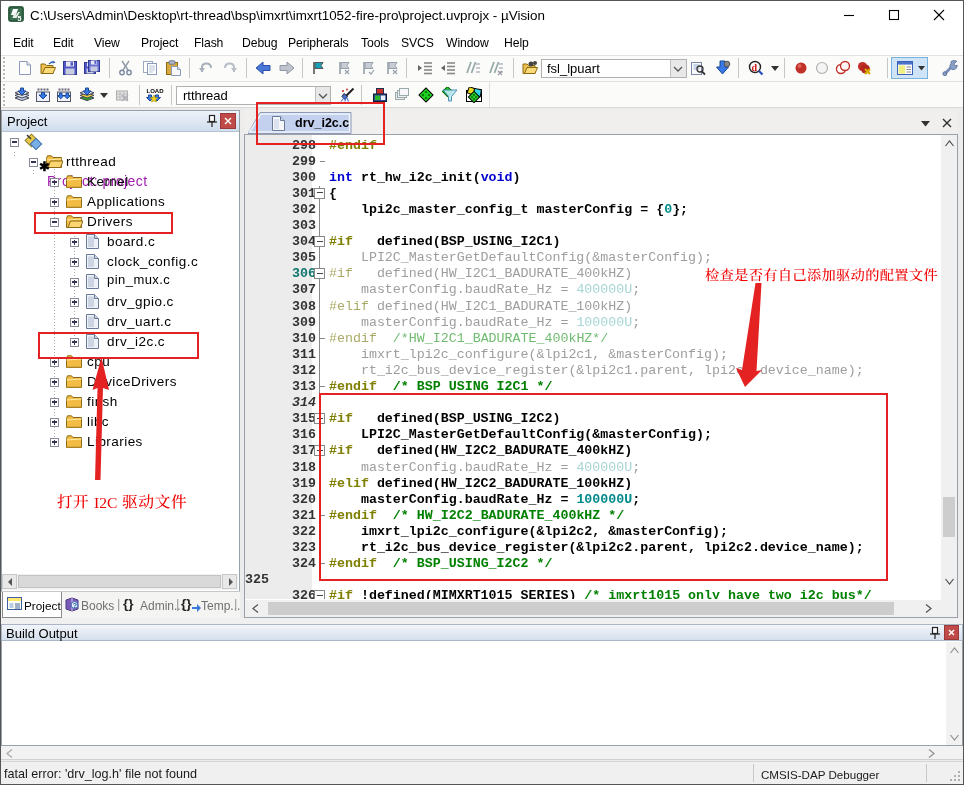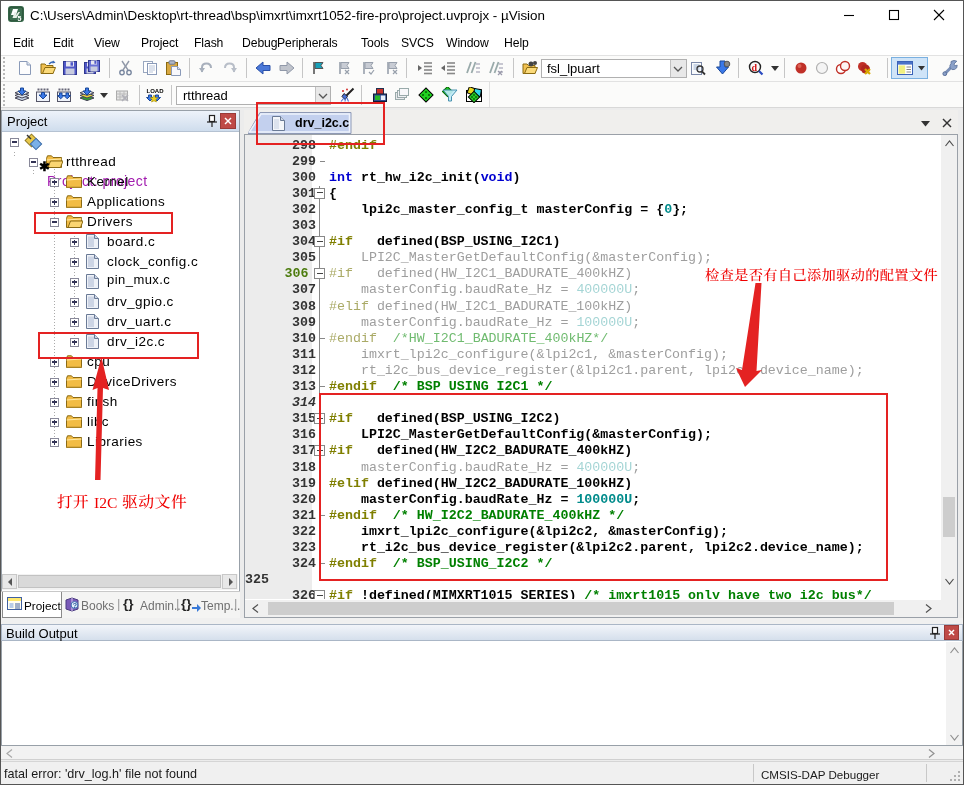--- a/index.html
+++ b/index.html
@@ -27,21 +27,21 @@
     <line x1="105" y1="5" x2="95" y2="15"></line>
 </svg>
 
 <div class="abs" style="left:0;top:30px;width:964px;height:25px;background:#fff;"></div>
 <div class="abs" style="left:13px;top:36px;font-size:12.2px;letter-spacing:-0.1px;color:#000;">Edit</div>
 <div class="abs" style="left:53px;top:36px;font-size:12.2px;letter-spacing:-0.1px;color:#000;">Edit</div>
 <div class="abs" style="left:94px;top:36px;font-size:12.2px;letter-spacing:-0.1px;color:#000;">View</div>
 <div class="abs" style="left:141px;top:36px;font-size:12.2px;letter-spacing:-0.1px;color:#000;">Project</div>
 <div class="abs" style="left:194px;top:36px;font-size:12.2px;letter-spacing:-0.1px;color:#000;">Flash</div>
 <div class="abs" style="left:242px;top:36px;font-size:12.2px;letter-spacing:-0.1px;color:#000;">Debug</div>
-<div class="abs" style="left:277px;top:36px;font-size:12.2px;letter-spacing:-0.1px;color:#000;">Peripherals</div>
+<div class="abs" style="left:288px;top:36px;font-size:12.2px;letter-spacing:-0.1px;color:#000;">Peripherals</div>
 <div class="abs" style="left:361px;top:36px;font-size:12.2px;letter-spacing:-0.1px;color:#000;">Tools</div>
 <div class="abs" style="left:401px;top:36px;font-size:12.2px;letter-spacing:-0.1px;color:#000;">SVCS</div>
 <div class="abs" style="left:446px;top:36px;font-size:12.2px;letter-spacing:-0.1px;color:#000;">Window</div>
 <div class="abs" style="left:504px;top:36px;font-size:12.2px;letter-spacing:-0.1px;color:#000;">Help</div>
 
 <div class="abs" style="left:0;top:55px;width:964px;height:53px;background:#fbfbfa;border-top:1px solid #e2e2e2;box-sizing:border-box;"></div>
 <div class="abs" style="left:0;top:81px;width:964px;height:1px;background:#e2e2e2;"></div>
 <div class="abs" style="left:0;top:107px;width:964px;height:1px;background:#d8d8d8;"></div>
 <div class="abs" style="left:489px;top:82px;width:1px;height:25px;background:#e0e0e0;"></div>
 
@@ -590,21 +590,21 @@
 <div class="abs" style="left:245px;top:135px;width:67px;height:464px;background:#ececec;"></div>
 <div class="abs" style="left:245px;top:135px;width:696px;height:464px;overflow:hidden;">
 <div class="abs mono nw" style="left:0;top:2.5px;height:16px;font-size:13.3px;font-weight:bold;"><span style="position:absolute;left:0;width:71px;text-align:right;display:inline-block;color:#333;">298</span><span style="position:absolute;left:84px;font-weight:bold;"><span style="color:#7f7f00">#endif</span></span></div>
 <div class="abs mono nw" style="left:0;top:18.6px;height:16px;font-size:13.3px;font-weight:bold;"><span style="position:absolute;left:0;width:71px;text-align:right;display:inline-block;color:#333;">299</span><span style="position:absolute;left:84px;font-weight:bold;"></span></div>
 <div class="abs mono nw" style="left:0;top:34.7px;height:16px;font-size:13.3px;font-weight:bold;"><span style="position:absolute;left:0;width:71px;text-align:right;display:inline-block;color:#333;">300</span><span style="position:absolute;left:84px;font-weight:bold;"><span style="color:#0000d0">int</span><span style="color:#000000"> rt_hw_i2c_init(</span><span style="color:#0000d0">void</span><span style="color:#000000">)</span></span></div>
 <div class="abs mono nw" style="left:0;top:50.8px;height:16px;font-size:13.3px;font-weight:bold;"><span style="position:absolute;left:0;width:71px;text-align:right;display:inline-block;color:#333;">301</span><span style="position:absolute;left:84px;font-weight:bold;"><span style="color:#000000">{</span></span></div>
 <div class="abs mono nw" style="left:0;top:66.9px;height:16px;font-size:13.3px;font-weight:bold;"><span style="position:absolute;left:0;width:71px;text-align:right;display:inline-block;color:#333;">302</span><span style="position:absolute;left:84px;font-weight:bold;"><span style="color:#000000">    lpi2c_master_config_t masterConfig = {</span><span style="color:#008b8b">0</span><span style="color:#000000">};</span></span></div>
 <div class="abs mono nw" style="left:0;top:83.0px;height:16px;font-size:13.3px;font-weight:bold;"><span style="position:absolute;left:0;width:71px;text-align:right;display:inline-block;color:#333;">303</span><span style="position:absolute;left:84px;font-weight:bold;"></span></div>
 <div class="abs mono nw" style="left:0;top:99.1px;height:16px;font-size:13.3px;font-weight:bold;"><span style="position:absolute;left:0;width:71px;text-align:right;display:inline-block;color:#333;">304</span><span style="position:absolute;left:84px;font-weight:bold;"><span style="color:#7f7f00">#if</span><span style="color:#000000">   defined(BSP_USING_I2C1)</span></span></div>
 <div class="abs mono nw" style="left:0;top:115.2px;height:16px;font-size:13.3px;font-weight:bold;"><span style="position:absolute;left:0;width:71px;text-align:right;display:inline-block;color:#333;">305</span><span style="position:absolute;left:84px;font-weight:normal;"><span style="color:#9e9e9e">    LPI2C_MasterGetDefaultConfig(&amp;masterConfig);</span></span></div>
-<div class="abs mono nw" style="left:0;top:131.3px;height:16px;font-size:13.3px;font-weight:bold;"><span style="position:absolute;left:16px;width:71px;text-align:center;display:inline-block;color:#4d7c0f;">306</span><span style="position:absolute;left:84px;font-weight:normal;"><span style="color:#aaaa66">#if</span><span style="color:#9e9e9e">   defined(HW_I2C1_BADURATE_400kHZ)</span></span></div>
+<div class="abs mono nw" style="left:0;top:131.3px;height:16px;font-size:13.3px;font-weight:bold;"><span style="position:absolute;left:0;width:71px;text-align:right;display:inline-block;color:#0f766e;">306</span><span style="position:absolute;left:84px;font-weight:normal;"><span style="color:#aaaa66">#if</span><span style="color:#9e9e9e">   defined(HW_I2C1_BADURATE_400kHZ)</span></span></div>
 <div class="abs mono nw" style="left:0;top:147.4px;height:16px;font-size:13.3px;font-weight:bold;"><span style="position:absolute;left:0;width:71px;text-align:right;display:inline-block;color:#333;">307</span><span style="position:absolute;left:84px;font-weight:normal;"><span style="color:#9e9e9e">    masterConfig.baudRate_Hz = </span><span style="color:#a5d5d5">400000U</span><span style="color:#9e9e9e">;</span></span></div>
 <div class="abs mono nw" style="left:0;top:163.5px;height:16px;font-size:13.3px;font-weight:bold;"><span style="position:absolute;left:0;width:71px;text-align:right;display:inline-block;color:#333;">308</span><span style="position:absolute;left:84px;font-weight:normal;"><span style="color:#aaaa66">#elif</span><span style="color:#9e9e9e"> defined(HW_I2C1_BADURATE_100kHZ)</span></span></div>
 <div class="abs mono nw" style="left:0;top:179.6px;height:16px;font-size:13.3px;font-weight:bold;"><span style="position:absolute;left:0;width:71px;text-align:right;display:inline-block;color:#333;">309</span><span style="position:absolute;left:84px;font-weight:normal;"><span style="color:#9e9e9e">    masterConfig.baudRate_Hz = </span><span style="color:#a5d5d5">100000U</span><span style="color:#9e9e9e">;</span></span></div>
 <div class="abs mono nw" style="left:0;top:195.7px;height:16px;font-size:13.3px;font-weight:bold;"><span style="position:absolute;left:0;width:71px;text-align:right;display:inline-block;color:#333;">310</span><span style="position:absolute;left:84px;font-weight:normal;"><span style="color:#aaaa66">#endif</span><span style="color:#9e9e9e">  </span><span style="color:#70bb70">/*HW_I2C1_BADURATE_400kHZ*/</span></span></div>
 <div class="abs mono nw" style="left:0;top:211.8px;height:16px;font-size:13.3px;font-weight:bold;"><span style="position:absolute;left:0;width:71px;text-align:right;display:inline-block;color:#333;">311</span><span style="position:absolute;left:84px;font-weight:normal;"><span style="color:#9e9e9e">    imxrt_lpi2c_configure(&amp;lpi2c1, &amp;masterConfig);</span></span></div>
 <div class="abs mono nw" style="left:0;top:227.9px;height:16px;font-size:13.3px;font-weight:bold;"><span style="position:absolute;left:0;width:71px;text-align:right;display:inline-block;color:#333;">312</span><span style="position:absolute;left:84px;font-weight:normal;"><span style="color:#9e9e9e">    rt_i2c_bus_device_register(&amp;lpi2c1.parent, lpi2c1.device_name);</span></span></div>
 <div class="abs mono nw" style="left:0;top:244.0px;height:16px;font-size:13.3px;font-weight:bold;"><span style="position:absolute;left:0;width:71px;text-align:right;display:inline-block;color:#333;">313</span><span style="position:absolute;left:84px;font-weight:bold;"><span style="color:#7f7f00">#endif</span><span style="color:#000000">  </span><span style="color:#008000">/* BSP USING I2C1 */</span></span></div>
 <div class="abs mono nw" style="left:0;top:260.1px;height:16px;font-size:13.3px;font-weight:bold;"><span style="position:absolute;left:0;width:71px;text-align:right;display:inline-block;color:#333;font-style:italic;">314</span><span style="position:absolute;left:84px;font-weight:bold;"></span></div>
 <div class="abs mono nw" style="left:0;top:276.2px;height:16px;font-size:13.3px;font-weight:bold;"><span style="position:absolute;left:0;width:71px;text-align:right;display:inline-block;color:#333;">315</span><span style="position:absolute;left:84px;font-weight:bold;"><span style="color:#7f7f00">#if</span><span style="color:#000000">   defined(BSP_USING_I2C2)</span></span></div>
 <div class="abs mono nw" style="left:0;top:292.3px;height:16px;font-size:13.3px;font-weight:bold;"><span style="position:absolute;left:0;width:71px;text-align:right;display:inline-block;color:#333;">316</span><span style="position:absolute;left:84px;font-weight:bold;"><span style="color:#000000">    LPI2C_MasterGetDefaultConfig(&amp;masterConfig);</span></span></div>

